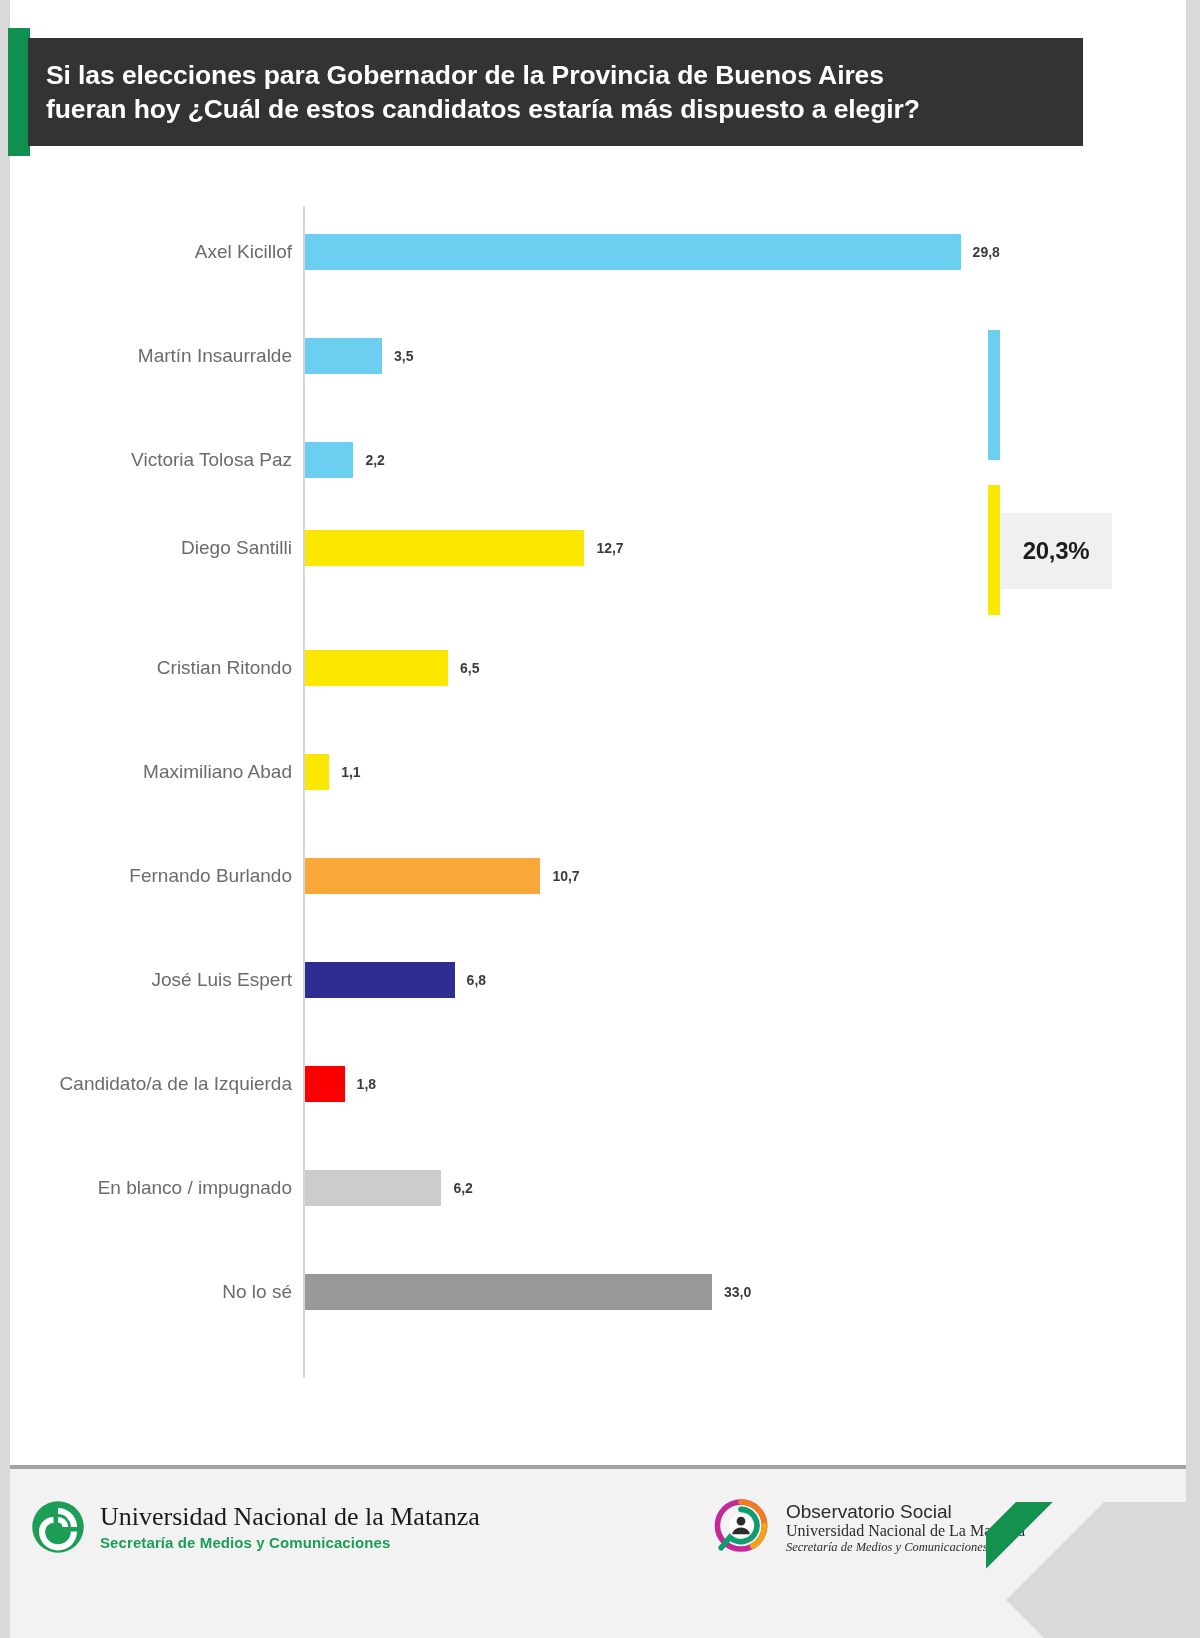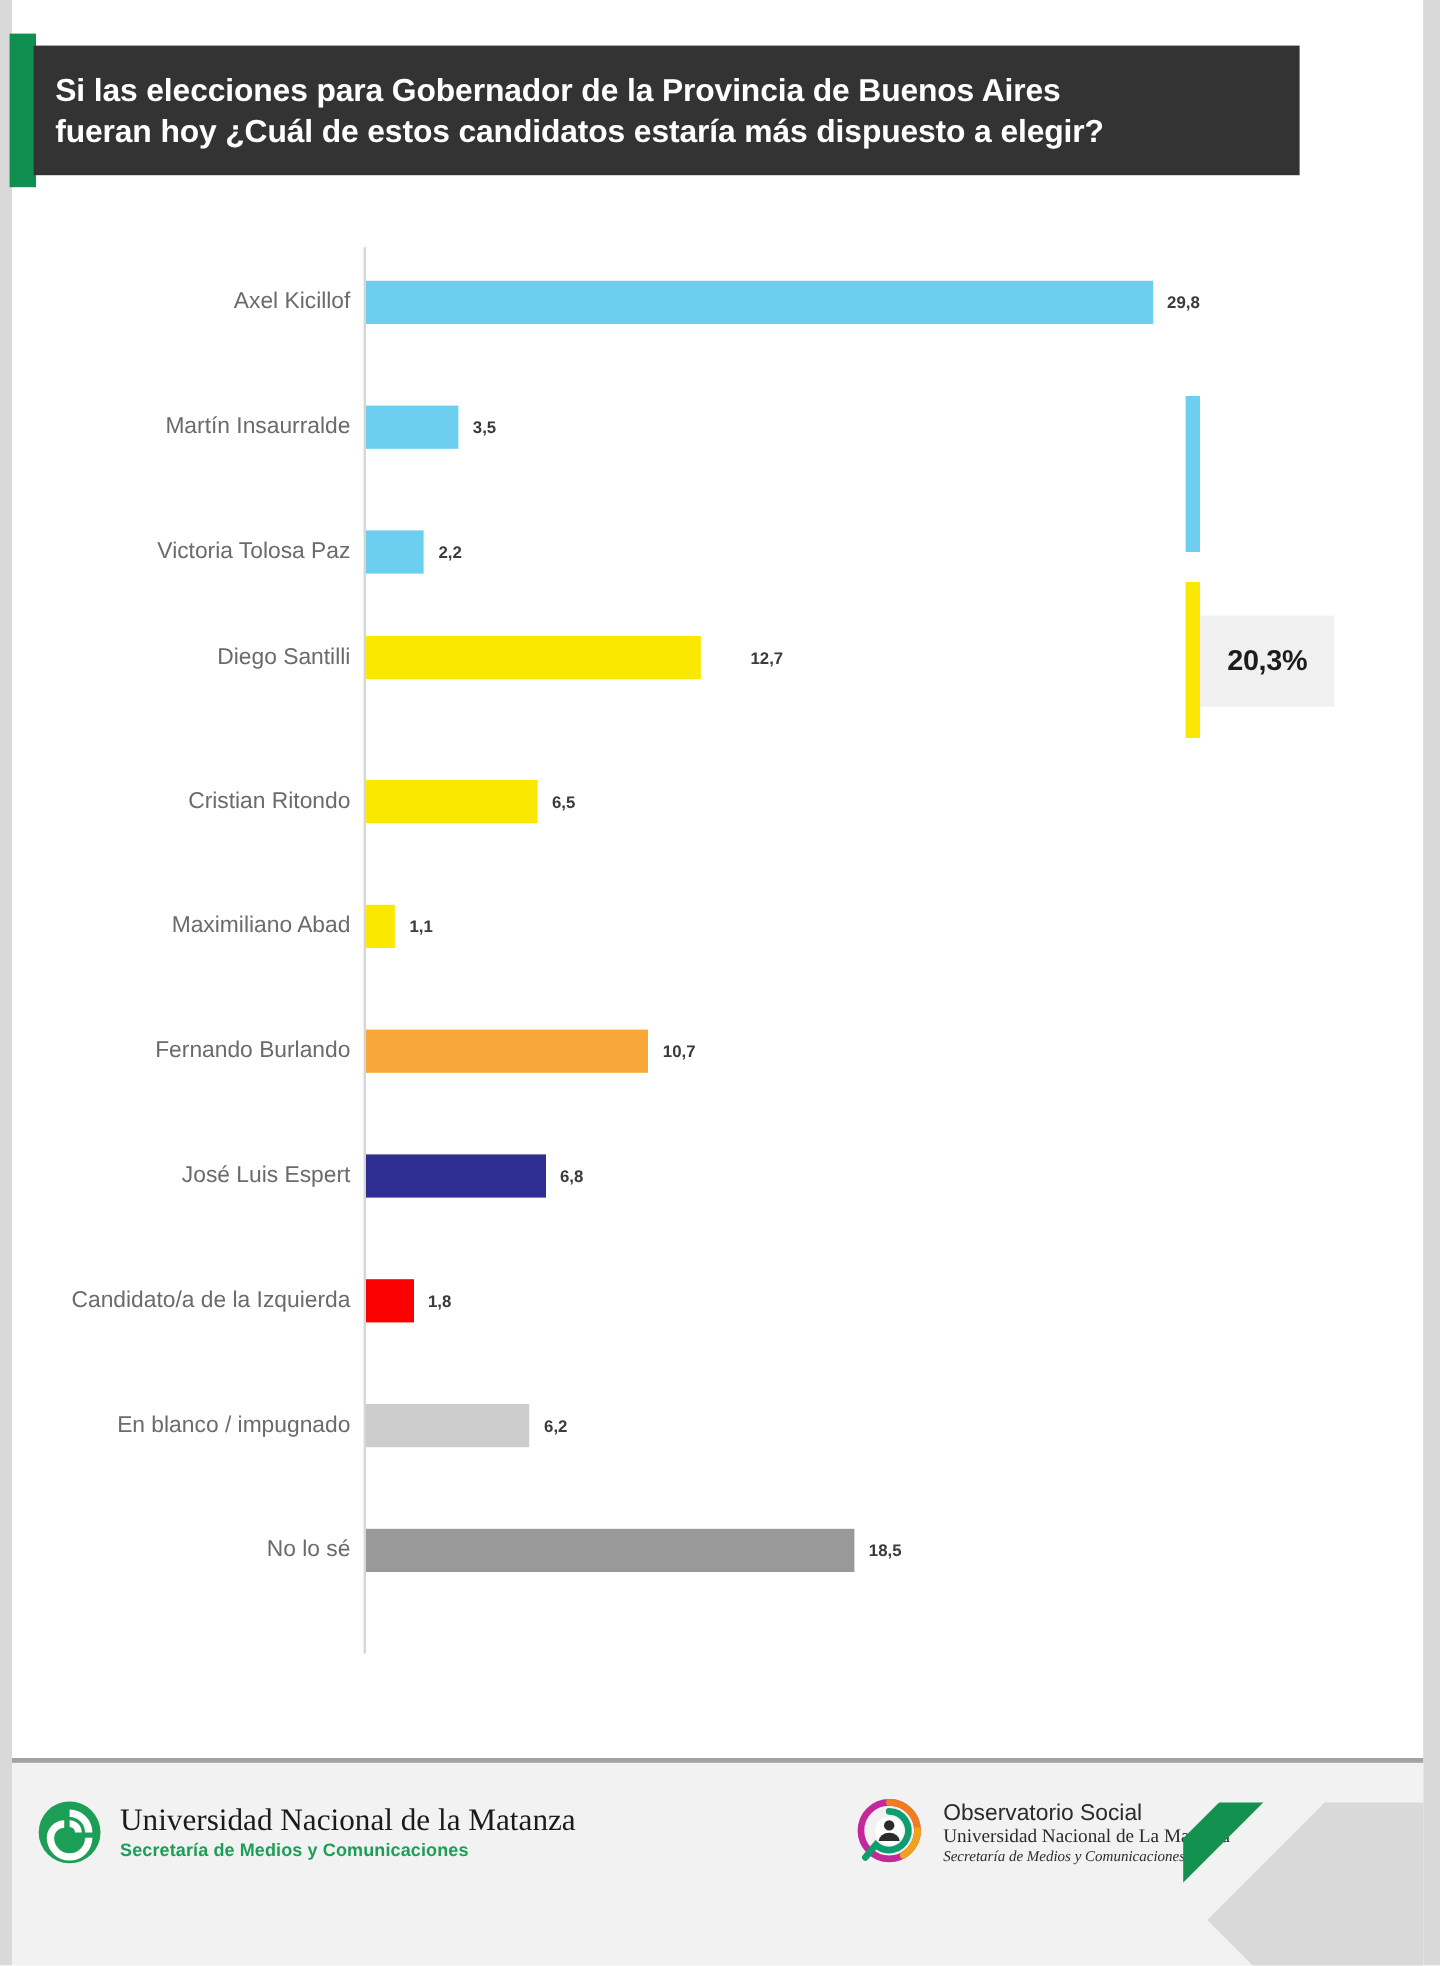--- a/index.html
+++ b/index.html
@@ -255,21 +255,21 @@
           <div class="val-label" style="left: 394px;">3,5</div>
         </div>
         <div class="row" style="top: 266px;">
           <div class="cat-label">Victoria Tolosa Paz</div>
           <div class="bar" style="width: 48.4px; background: rgb(109, 207, 240);"></div>
           <div class="val-label" style="left: 365.4px;">2,2</div>
         </div>
         <div class="row" style="top: 354px;">
           <div class="cat-label">Diego Santilli</div>
           <div class="bar" style="width: 279.4px; background: rgb(250, 232, 0);"></div>
-          <div class="val-label" style="left: 596.4px; margin-left: 29px;">12,7</div>
+          <div class="val-label" style="left: 596.4px;">12,7</div>
         </div>
         <div class="row" style="top: 474px;">
           <div class="cat-label">Cristian Ritondo</div>
           <div class="bar" style="width: 143px; background: rgb(250, 232, 0);"></div>
           <div class="val-label" style="left: 460px;">6,5</div>
         </div>
         <div class="row" style="top: 578px;">
           <div class="cat-label">Maximiliano Abad</div>
           <div class="bar" style="width: 24.2px; background: rgb(250, 232, 0);"></div>
           <div class="val-label" style="left: 341.2px;">1,1</div>
@@ -290,21 +290,21 @@
           <div class="val-label" style="left: 356.6px;">1,8</div>
         </div>
         <div class="row" style="top: 994px;">
           <div class="cat-label">En blanco / impugnado</div>
           <div class="bar" style="width: 136.4px; background: rgb(204, 204, 204);"></div>
           <div class="val-label" style="left: 453.4px;">6,2</div>
         </div>
         <div class="row" style="top: 1098px;">
           <div class="cat-label">No lo sé</div>
           <div class="bar" style="width: 407px; background: rgb(153, 153, 153);"></div>
-          <div class="val-label" style="left: 724px;">18,5</div>
+          <div class="val-label" style="left: 724px;">33,0</div>
         </div>
       </div>
     <div id="callouts">
         <div class="callout" style="left: 988px; top: 160px; width: 124px; height: 130px;">
           <div class="callout-tick" style="height: 130px; background: rgb(109, 207, 240);"></div>
         </div>
         <div class="callout" style="left: 988px; top: 315px; width: 124px; height: 130px;">
           <div class="callout-tick" style="height: 130px; background: rgb(250, 232, 0);"></div>
           <div class="callout-box" style="top: 28px;">
             <span class="callout-text">20,3%</span>

